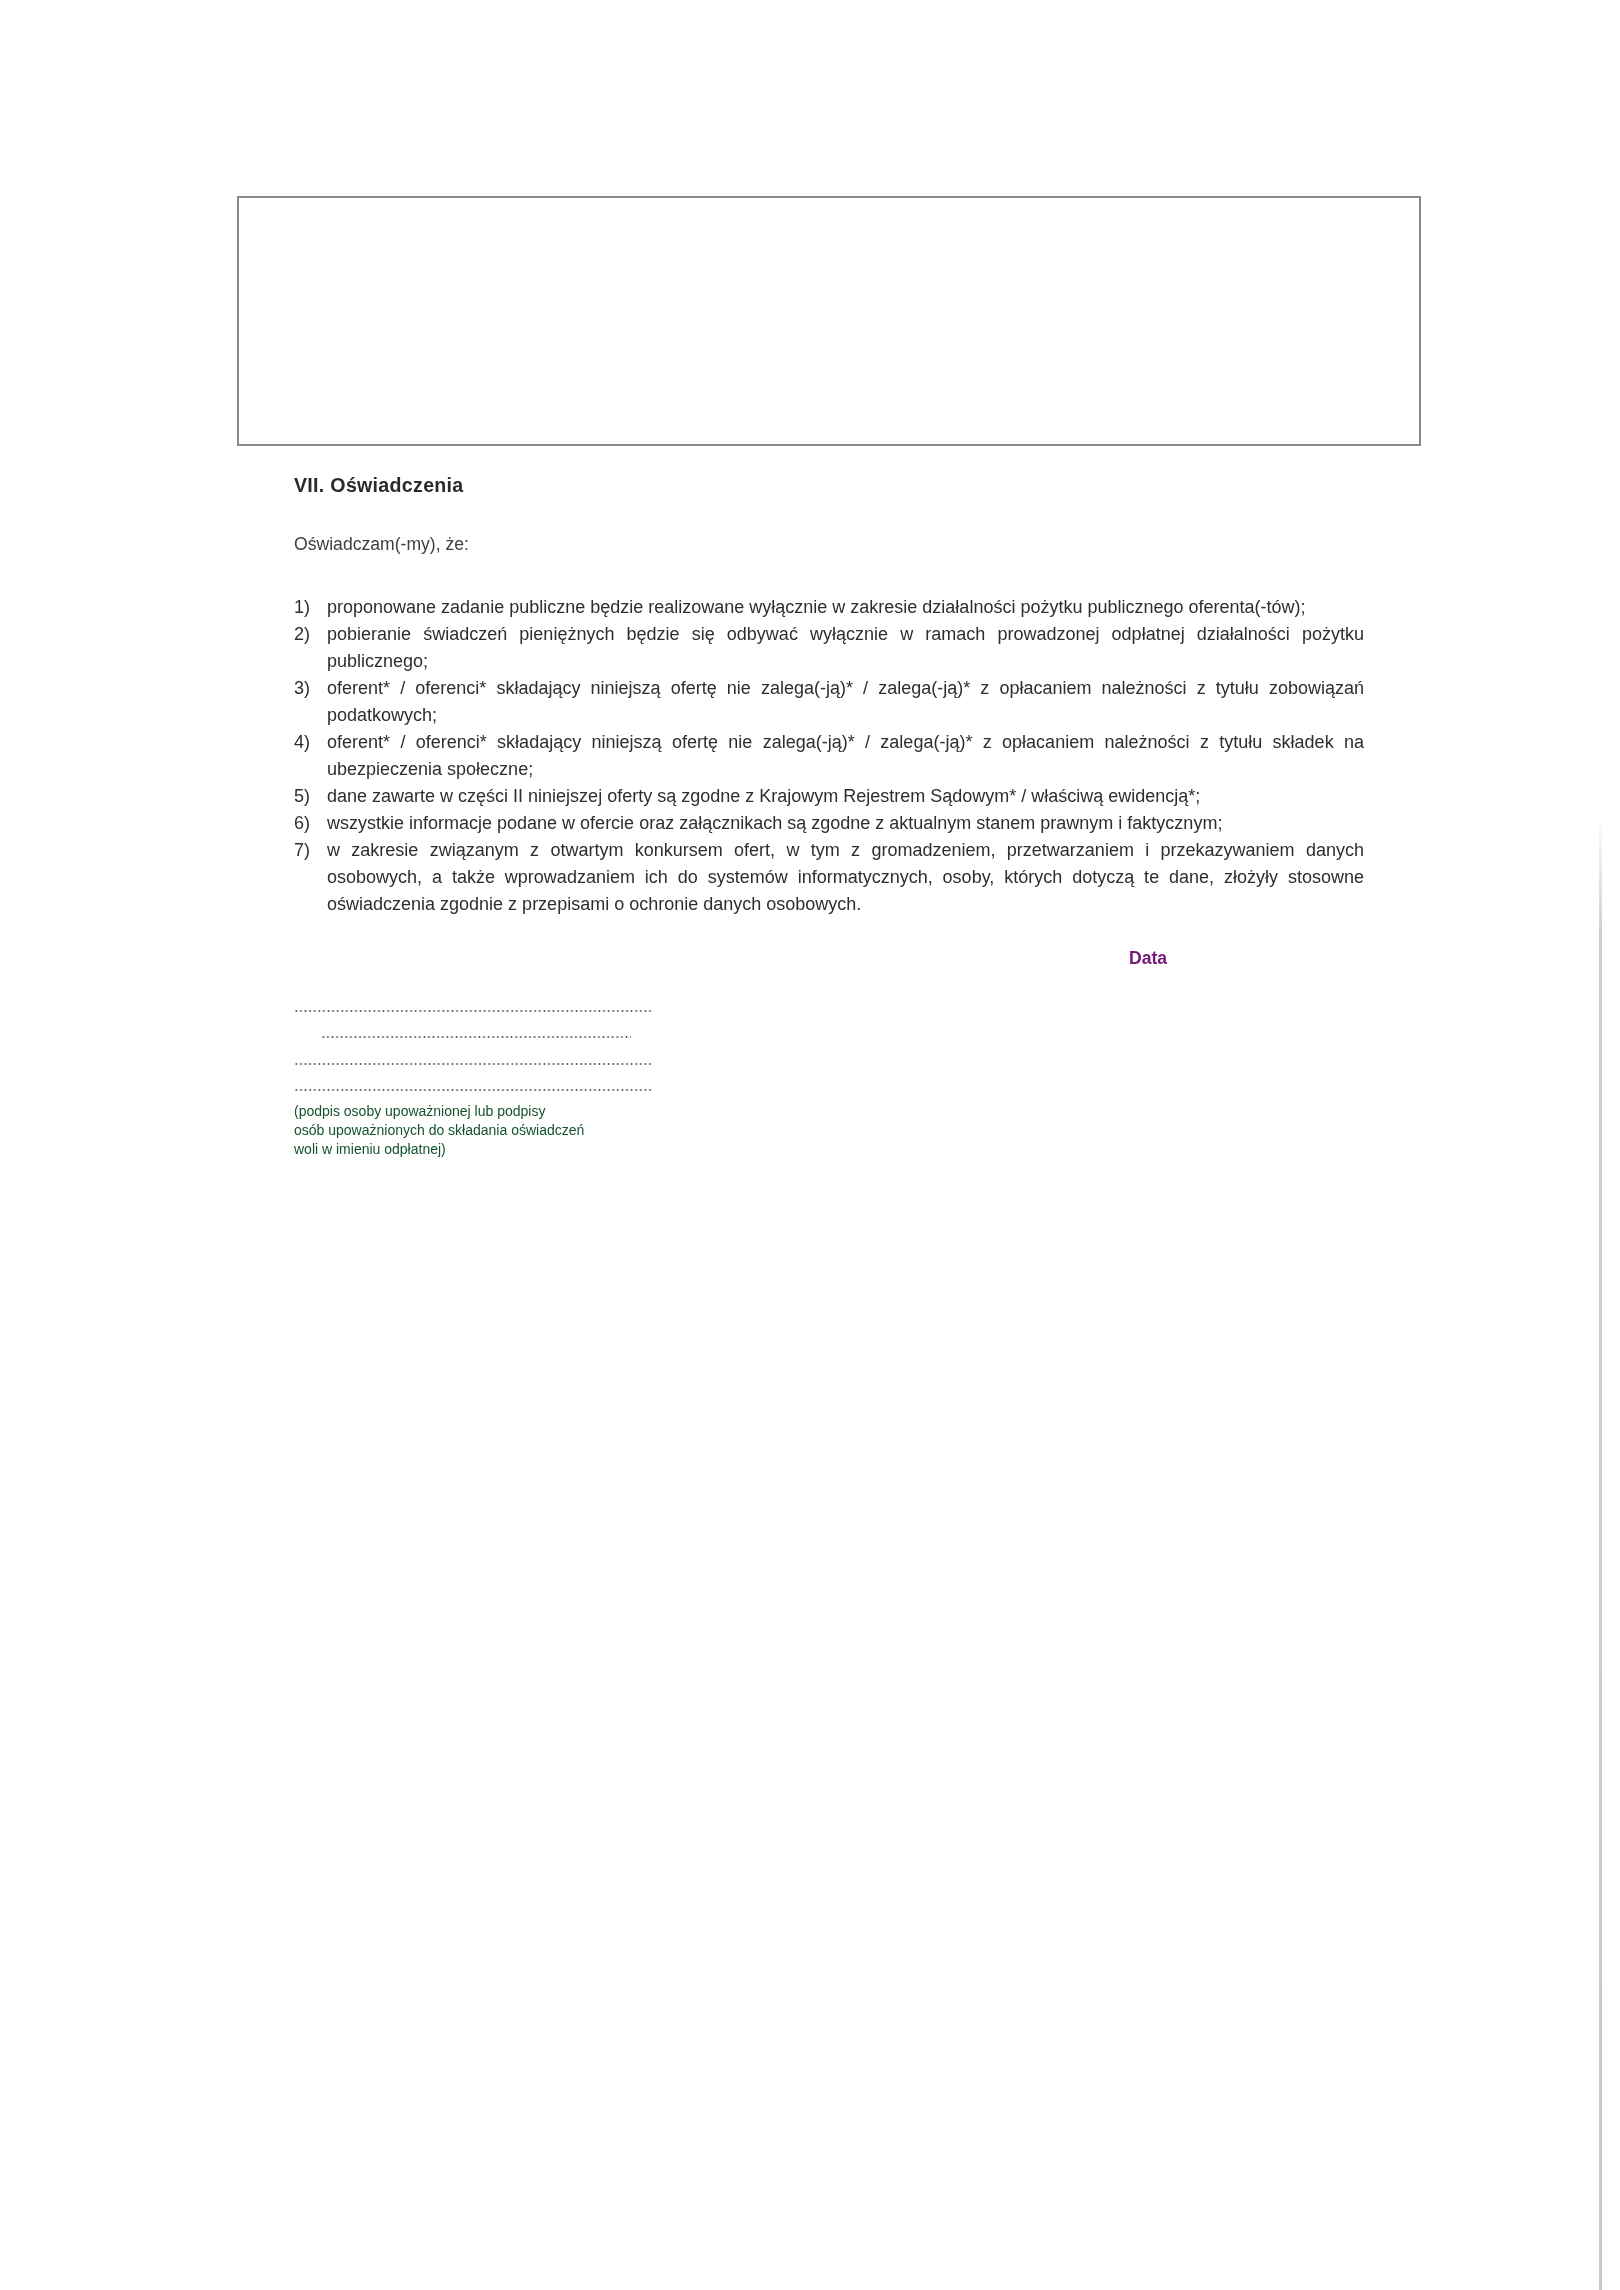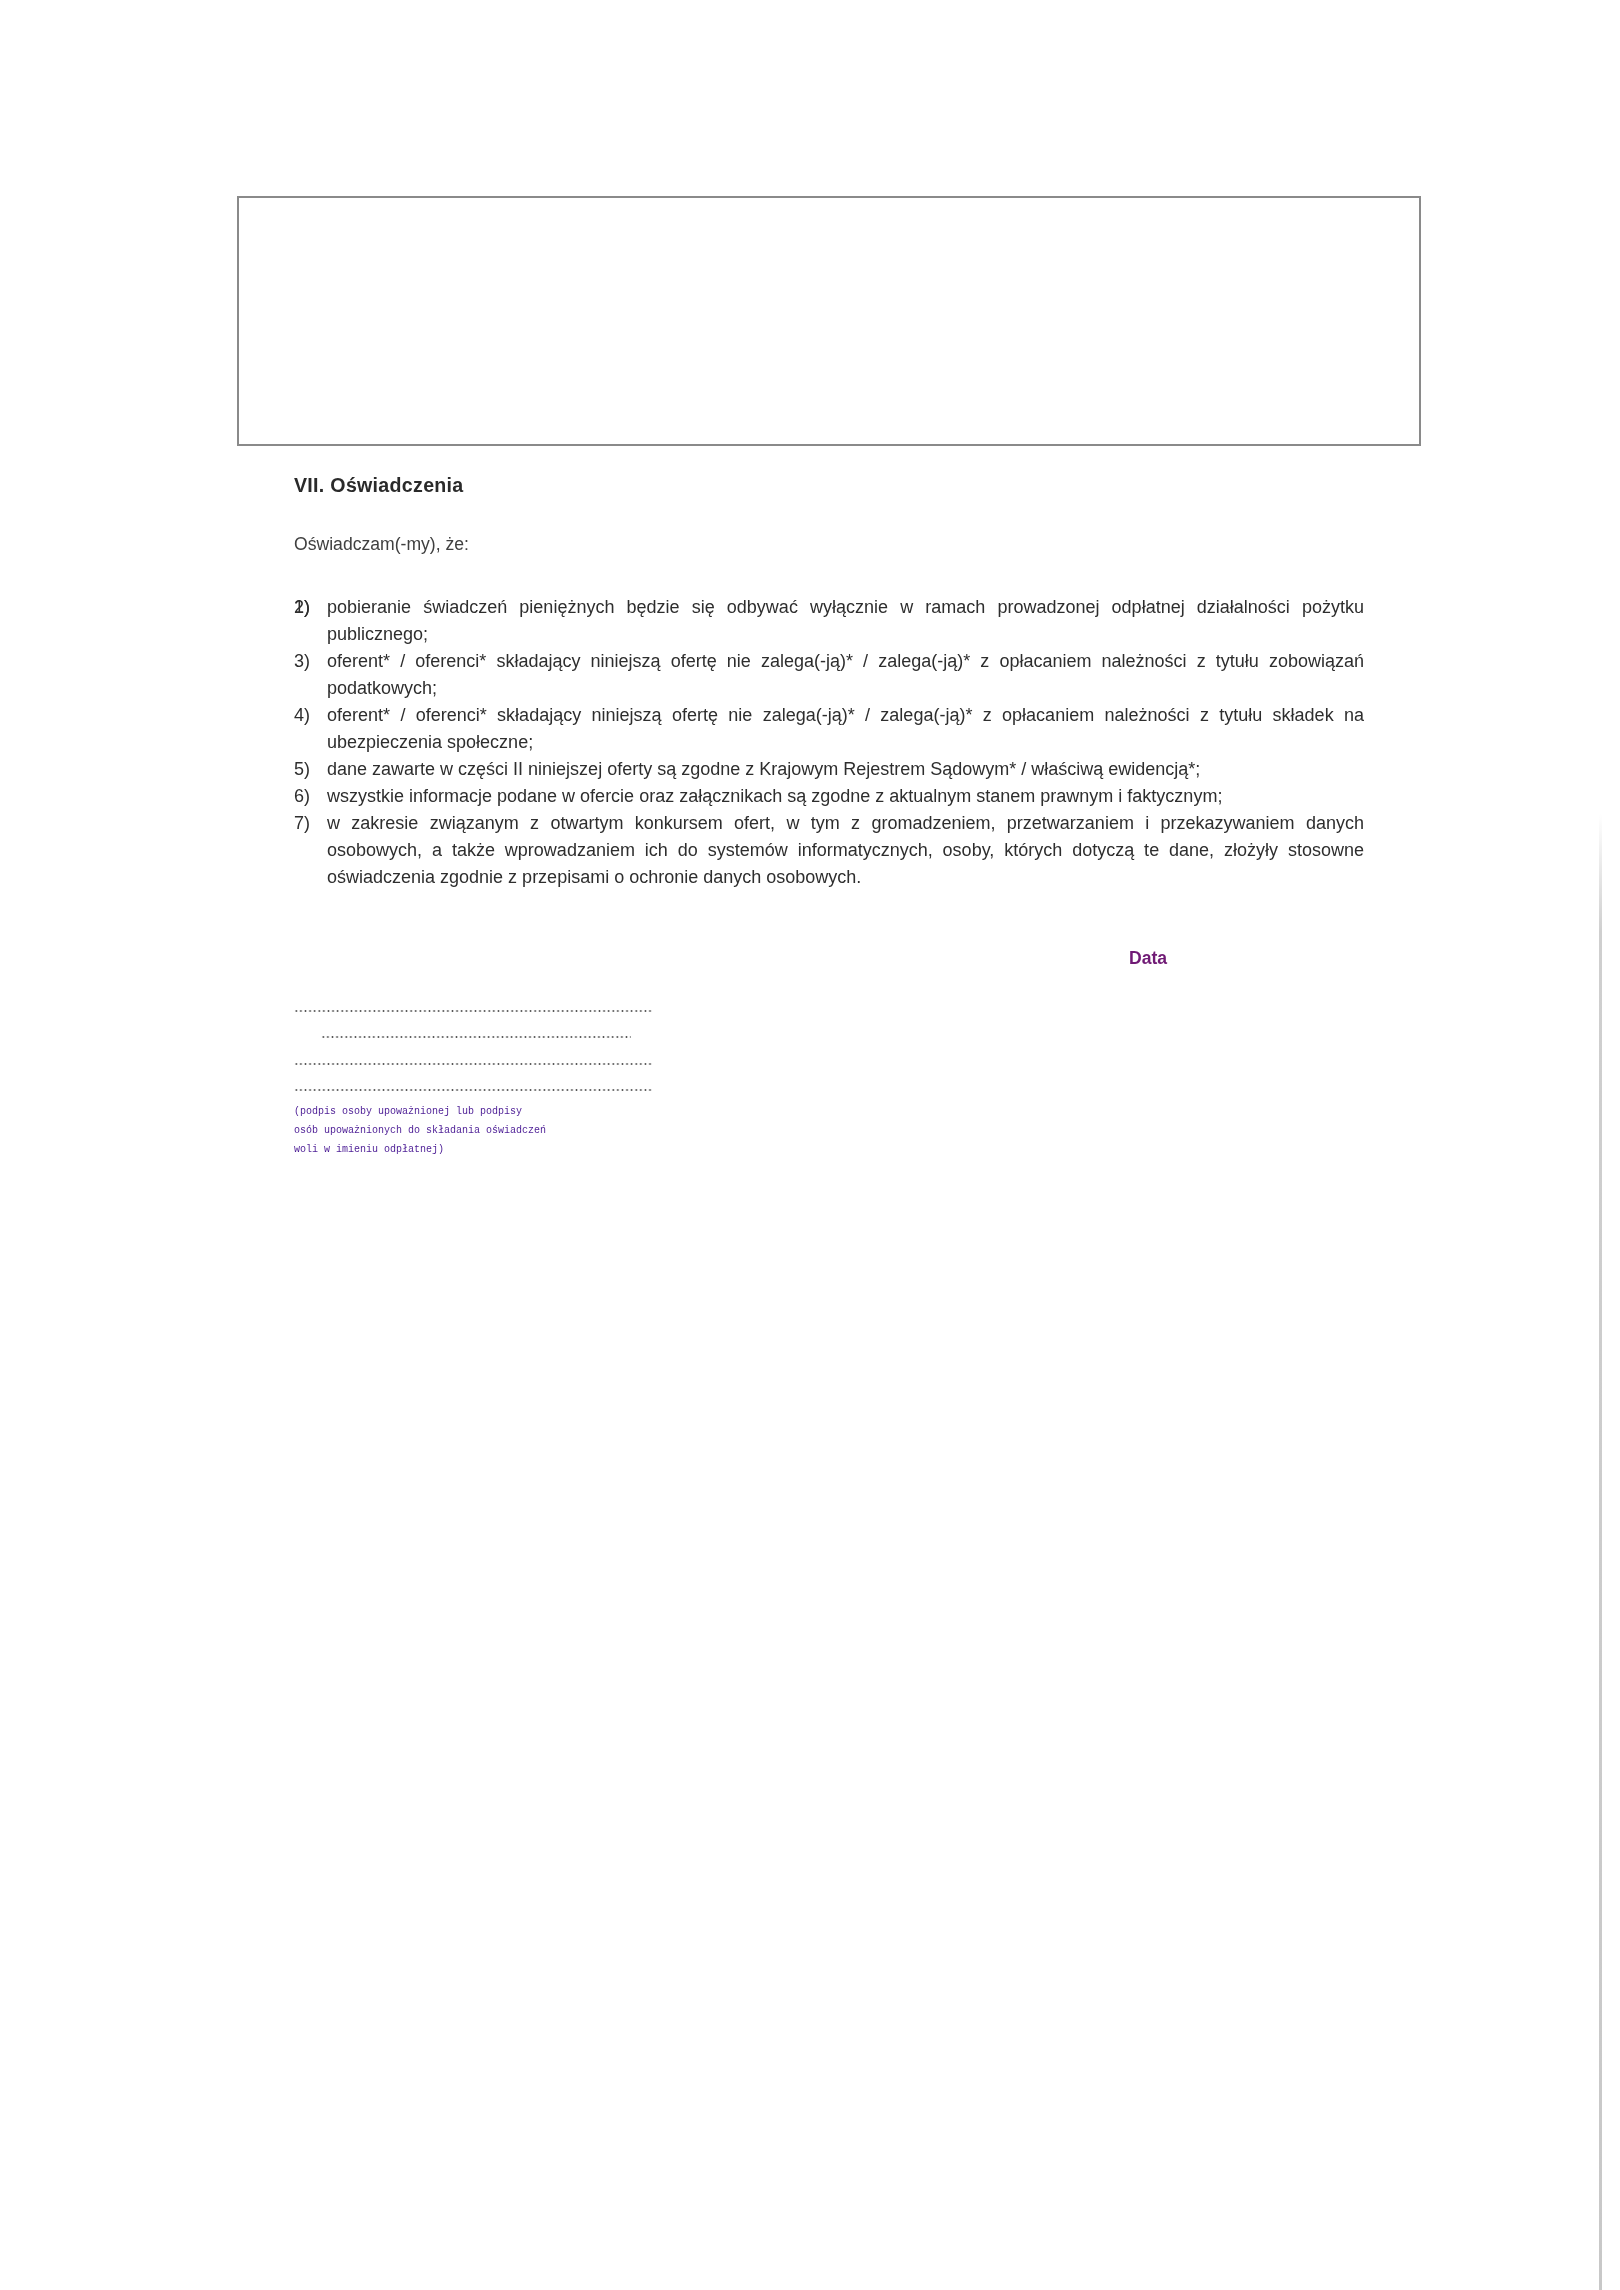--- a/index.html
+++ b/index.html
@@ -29,21 +29,21 @@
   .items li .num { position: absolute; left: 0; top: 0; }
   .items li.nojust { text-align: left; }
   .dots {
     position: absolute; left: 294px; height: 3.9px; width: 359px;
     background-image: radial-gradient(circle, #555 0.9px, transparent 1.1px);
     background-size: 4.6px 3.9px; background-repeat: repeat-x;
   }
   .dots.short { left: 321px; width: 310px; }
   .caption {
     position: absolute; left: 294px; top: 1102px;
-    font-size: 10px; line-height: 19px; color: #4c1d95; font-family: Liberation Mono, monospace;
+    font-size: 14px; line-height: 19px; color: #14532d;
   }
   .date-label {
     position: absolute; left: 1129px; top: 948px;
     font-size: 17.6px; color: #701a75; font-weight: bold;
   }
   .edge-line {
     position: absolute; left: 1599px; top: 814px; width: 2.9px; height: 1477px;
     background: linear-gradient(to bottom, rgba(200,200,200,0), #cfcfcf 8%, #c8c8c8 100%);
   }
 </style>
@@ -51,20 +51,21 @@
 <body>
 
 <div class="empty-box"></div>
 
 <div class="heading">VII. Oświadczenia</div>
 <div class="intro">Oświadczam(-my), że:</div>
 
 <ol class="items">
   <li>
     <span class="num">1)</span>
+    <span>proponowane zadanie publiczne będzie realizowane wyłącznie w zakresie działalności pożytku publicznego oferenta(-tów);</span>
   </li>
   <li>
     <span class="num">2)</span>
     <span>pobieranie świadczeń pieniężnych będzie się odbywać wyłącznie w ramach prowadzonej odpłatnej działalności pożytku publicznego;</span>
   </li>
   <li>
     <span class="num">3)</span>
     <span>oferent* / oferenci* składający niniejszą ofertę nie zalega(-ją)* / zalega(-ją)* z opłacaniem należności z tytułu zobowiązań podatkowych;</span>
   </li>
   <li>

